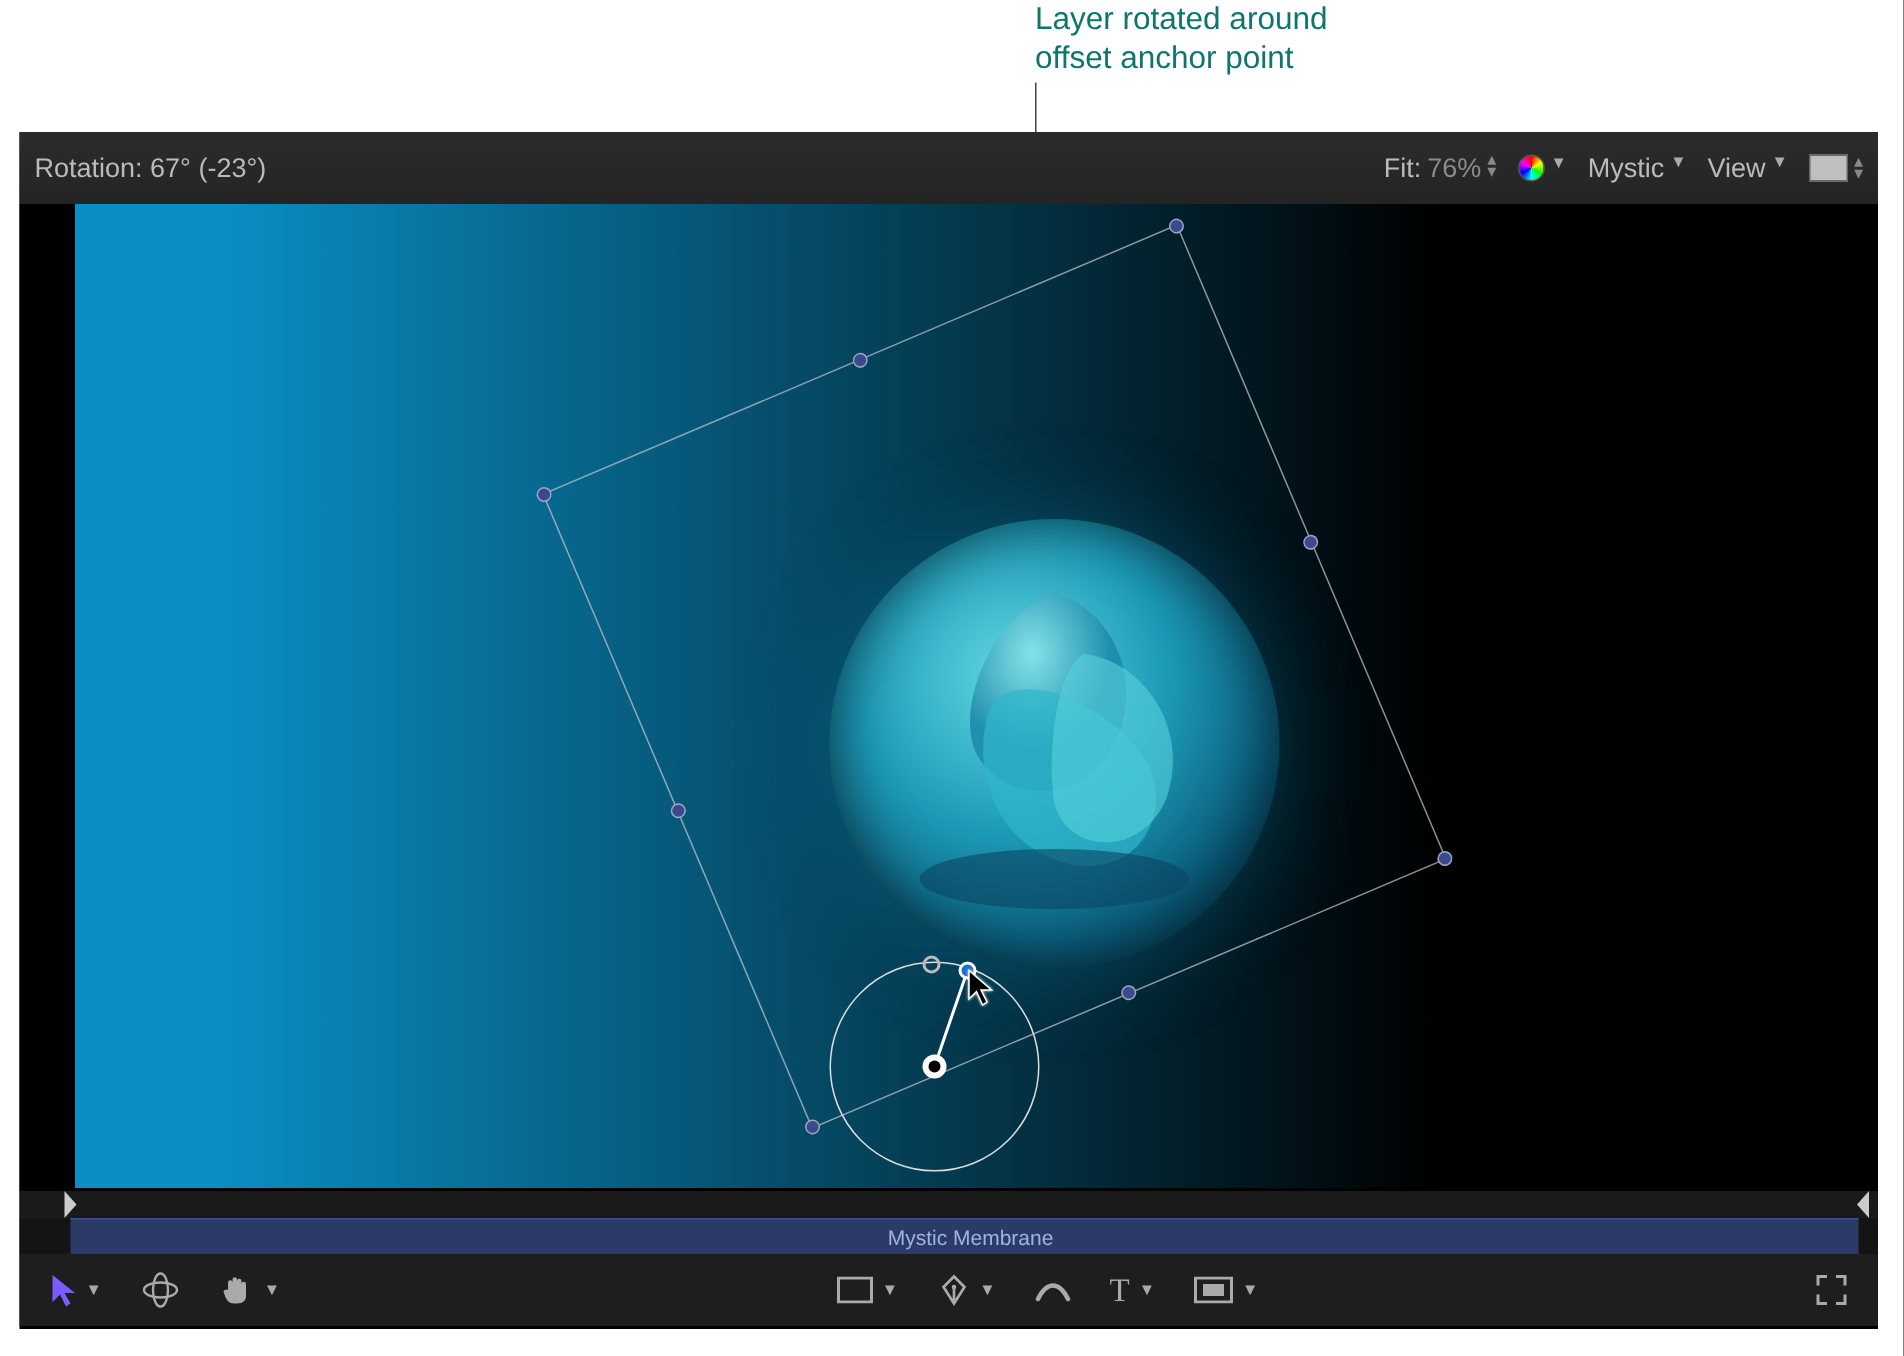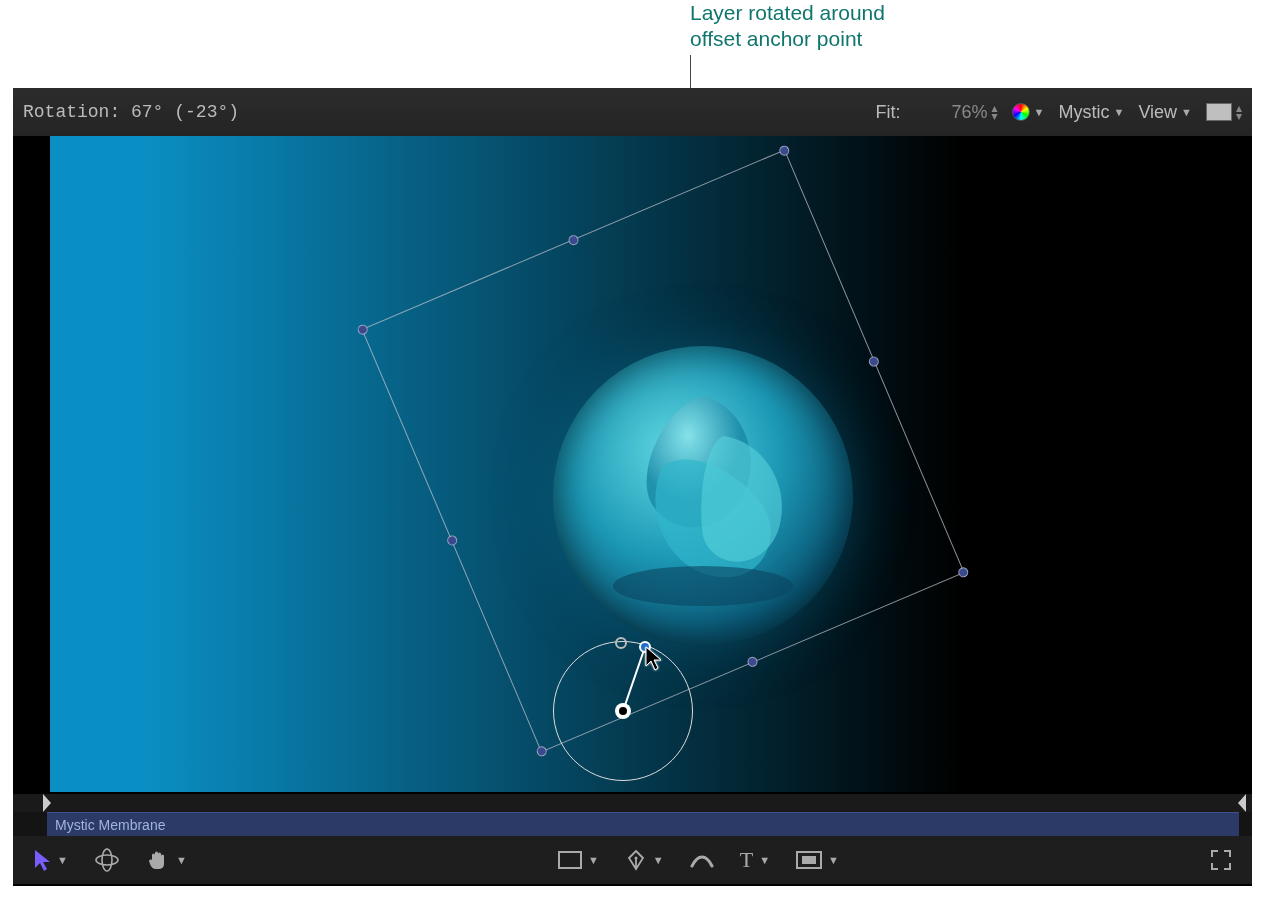--- a/index.html
+++ b/index.html
@@ -1,24 +1,24 @@
 <!DOCTYPE html>
 <html><head>
 <meta charset="utf-8">
 <style>
   * { margin:0; padding:0; box-sizing:border-box; }
   body { background:#fff; font-family:-apple-system,Helvetica,Arial,sans-serif; width:1269px; height:904px; position:relative; }
   .annotation { position:absolute; left:690px; top:0; width:400px; color:#0f766e; font-size:21px; line-height:26px; }
   .ann-line { position:absolute; left:690px; top:55px; width:1px; height:150px; background:#444; }
   .panel { position:absolute; left:13px; top:88px; width:1239px; height:798px; background:#000; }
   .topbar { height:48px; background:linear-gradient(#2c2c2c,#242424); display:flex; align-items:center; padding:0 10px; color:#bbb; font-size:18px; }
-  .tb-left { flex:1;font-family:Liberation Mono, monospace; }
+  .tb-left { flex:1; }
   .tb-right { display:flex; align-items:center; gap:14px; }
-  .tb-item { display:flex; align-items:center; gap:4px; color:#bbb; cursor:default; }
-  .tb-item .val { color:#8a8a8a;margin-left:47px; }
+  .tb-item { display:flex; gap:4px; color:#bbb; cursor:default; }
+  .tb-item .val { color:#8a8a8a; }
   .chev { font-size:12px; color:#888; line-height:8px; display:flex; flex-direction:column; }
   .caret { color:#aaa; font-size:11px; }
   .colorwheel { width:18px; height:18px; border-radius:50%; background:conic-gradient(red,yellow,lime,cyan,blue,magenta,red); border:1px solid #555; }
   .bg-swatch { width:26px; height:18px; background:#bfbfbf; border:1px solid #666; }
   .viewport { position:relative; height:658px; background:#000; overflow:hidden; }
   .gradient { position:absolute; left:37px; top:0; width:1167px; height:656px; background:linear-gradient(90deg,#0a8fc4 0%,#0a8fc4 8%,#000 78%,#000 100%); }
   .orb { position:absolute; left:540px; top:210px; width:300px; height:300px; border-radius:50%;
          background:radial-gradient(circle at 40% 35%,#5fd6e0 0%,#1c99b6 40%,#0a5a78 70%,#022e42 100%);
          box-shadow:inset 0 0 40px rgba(0,0,0,.6), 0 0 60px rgba(10,120,160,.4); }
   .orb svg { position:absolute; inset:0; }
@@ -33,21 +33,21 @@
   .rothud .center::after{content:"";position:absolute;left:4px;top:4px;width:8px;height:8px;background:#000;border-radius:50%;}
   .rothud svg { position:absolute; inset:0; overflow:visible; }
   .grip { position:absolute; width:12px; height:12px; border-radius:50%; border:2px solid #fff; background:#1c6dd0; }
   .ghost { position:absolute; width:12px; height:12px; border-radius:50%; border:2px solid #bbb; }
   .cursor { position:absolute; left:632px; top:510px; color:#000; font-size:22px; pointer-events:none; }
   .cursor svg { filter:drop-shadow(0 0 1px #fff); }
   .ruler { height:18px; background:#1a1a1a; position:relative; }
   .ruler .mark-l{position:absolute;left:30px;top:0;width:0;height:0;border-left:8px solid #ccc;border-top:9px solid transparent;border-bottom:9px solid transparent;}
   .ruler .mark-r{position:absolute;right:6px;top:0;width:0;height:0;border-right:8px solid #ccc;border-top:9px solid transparent;border-bottom:9px solid transparent;}
   .track { height:24px; background:#141414; }
-  .clip { margin-left:34px; width:1192px; height:24px; background:#2b3a66; border-top:1px solid #3d528d; color:#a0b4e0; font-size:14px; padding-left:8px; line-height:24px; }
+  .clip { margin-left:34px; width:1192px; height:24px; background:#2b3a66; border-top:1px solid #3d528d; color:#a0b4e0; font-size:14px; padding-left:8px; line-height:24px;text-align:center; }
   .toolbar { height:48px; background:#1e1e1e; display:flex; align-items:center; padding:0 20px; color:#aaa; gap:26px; }
   .toolbar .spacer { flex:1; }
   .tool { display:flex; align-items:center; gap:6px; color:#aaa; }
   .tool svg { display:block; }
   .arrow-tool svg path { fill:#7a5cff; }
 </style>
 </head>
 <body>
 
 <div class="annotation">Layer rotated around<br>offset anchor point</div>

